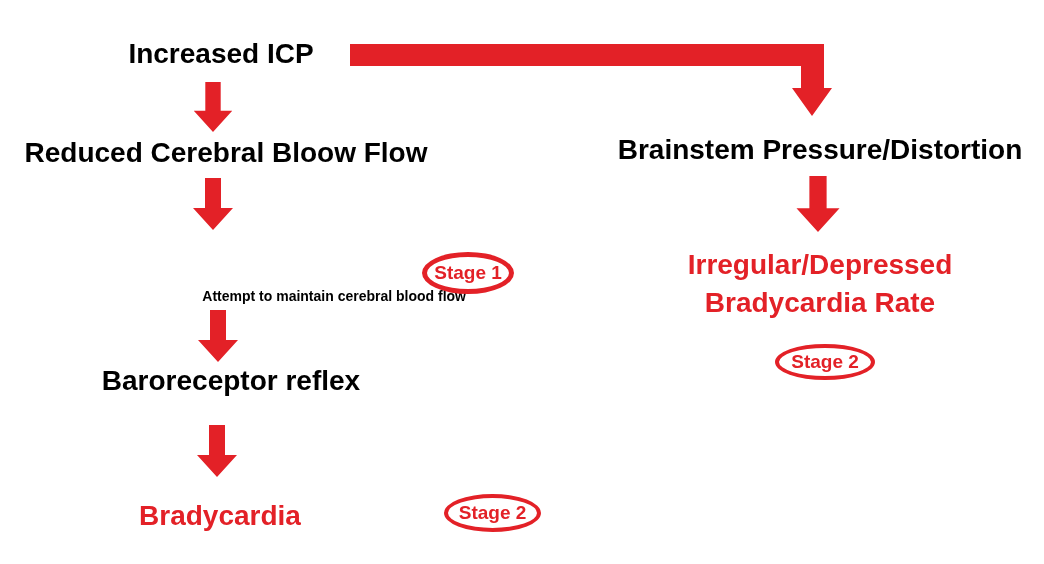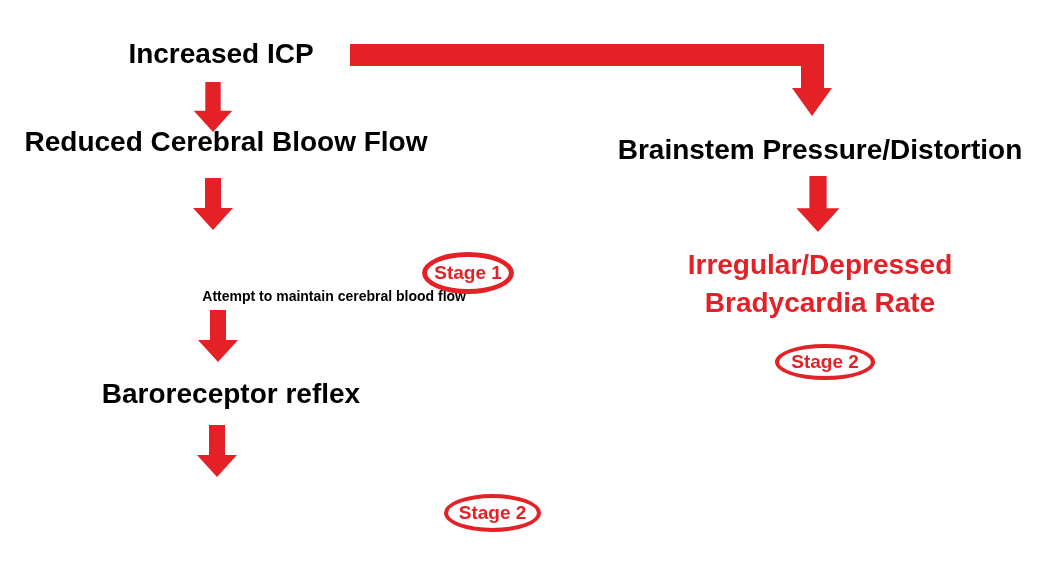--- a/index.html
+++ b/index.html
@@ -54,43 +54,44 @@
 <body>
 
 <div class="canvas">
 
   <div class="node" style="left:0; width:442px; top:38px;">Increased ICP</div>
 
   <svg class="arrow-svg" style="left:193px; top:82px;" width="40" height="50" viewBox="0 0 40 52" aria-hidden="true">
     <polygon class="arrow-fill" points="12,0 28,0 28,30 40,30 20,52 0,30 12,30"></polygon>
   </svg>
 
-  <div class="node" style="left:0; width:452px; top:126px;">Reduced Cerebral Bloow Flow</div>
+  <div class="node" style="left:0; width:452px; top:137px;">Reduced Cerebral Bloow Flow</div>
 
   <svg class="arrow-svg" style="left:193px; top:178px;" width="40" height="52" viewBox="0 0 40 52" aria-hidden="true">
     <polygon class="arrow-fill" points="12,0 28,0 28,30 40,30 20,52 0,30 12,30"></polygon>
   </svg>
 
 
   <div class="note" style="left:0; width:466px; top:288px;">Attempt to maintain cerebral blood flow</div>
 
   <div class="stage-oval" style="left:422px; top:252px; width:92px; height:42px;">
     <span>Stage 1</span>
   </div>
 
   <svg class="arrow-svg" style="left:198px; top:308px;" width="40" height="56" viewBox="0 0 40 52" aria-hidden="true">
     <polygon class="arrow-fill" points="12,0 28,0 28,30 40,30 20,52 0,30 12,30"></polygon>
   </svg>
 
-  <div class="node" style="left:0; width:462px; top:378px;">Baroreceptor reflex</div>
+  <div class="node" style="left:0; width:462px; top:365px;">Baroreceptor reflex</div>
 
   <svg class="arrow-svg" style="left:197px; top:424px;" width="40" height="54" viewBox="0 0 40 52" aria-hidden="true">
     <polygon class="arrow-fill" points="12,0 28,0 28,30 40,30 20,52 0,30 12,30"></polygon>
   </svg>
 
+  <div class="node red-text" style="left:0; width:440px; top:500px;">Bradycardia</div>
 
   <div class="stage-oval" style="left:444px; top:494px; width:97px; height:38px; border-width:4px;">
     <span>Stage 2</span>
   </div>
 
   <svg class="arrow-svg" style="left:350px; top:40px;" width="484" height="80" viewBox="0 0 484 80" aria-hidden="true">
     <polygon class="arrow-fill" points="0,4 474,4 474,48 482,48 462,76 442,48 451,48 451,26 0,26"></polygon>
   </svg>
 
   <div class="node" style="left:598px; width:444px; top:134px;">Brainstem Pressure/Distortion</div>

